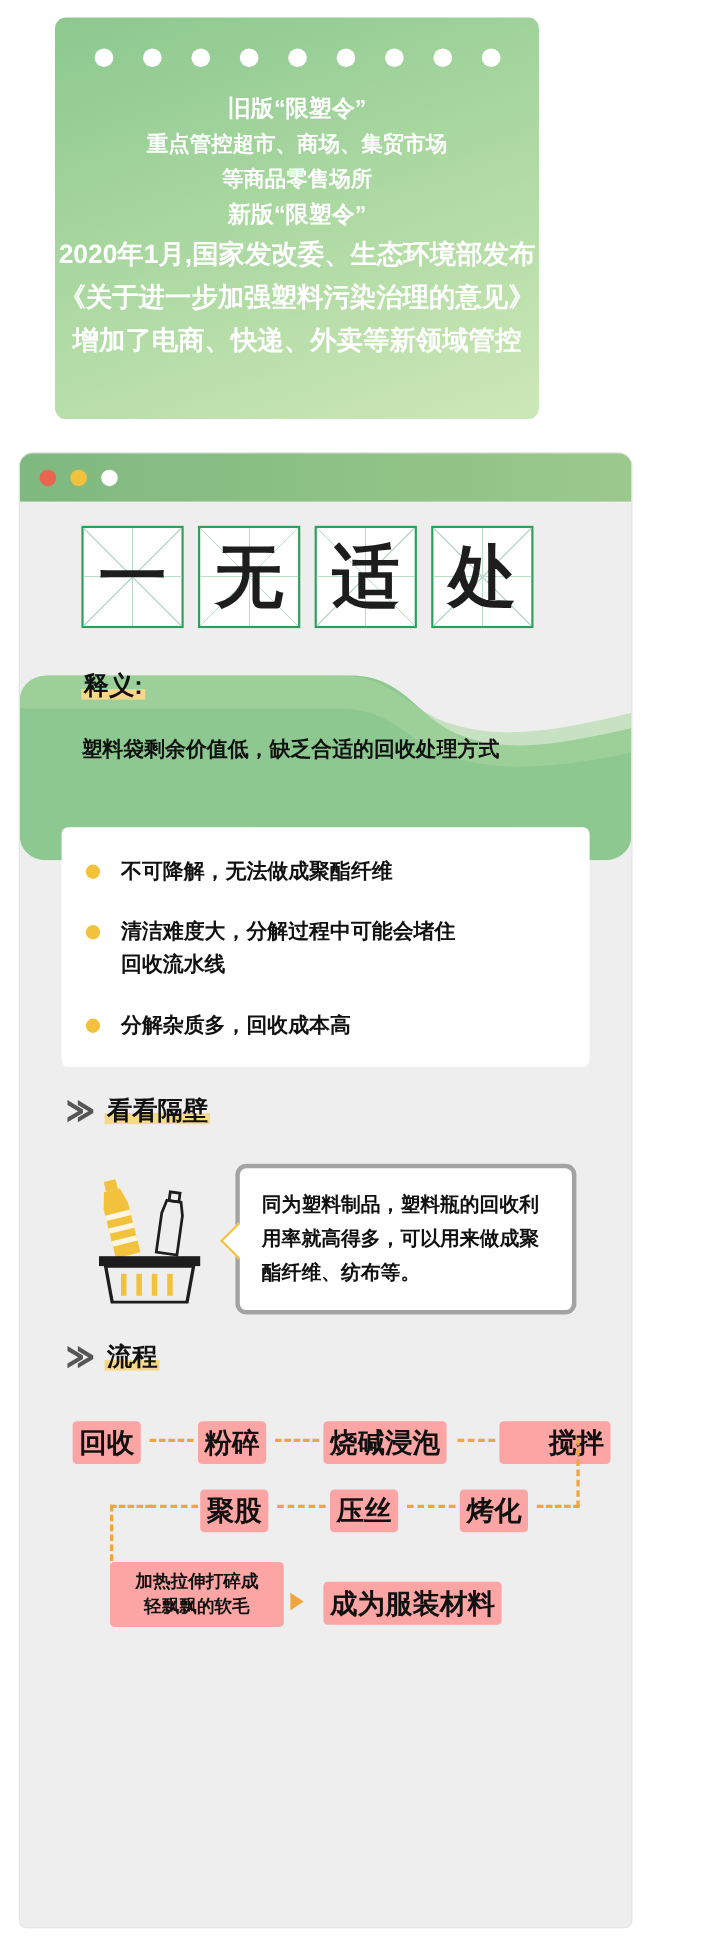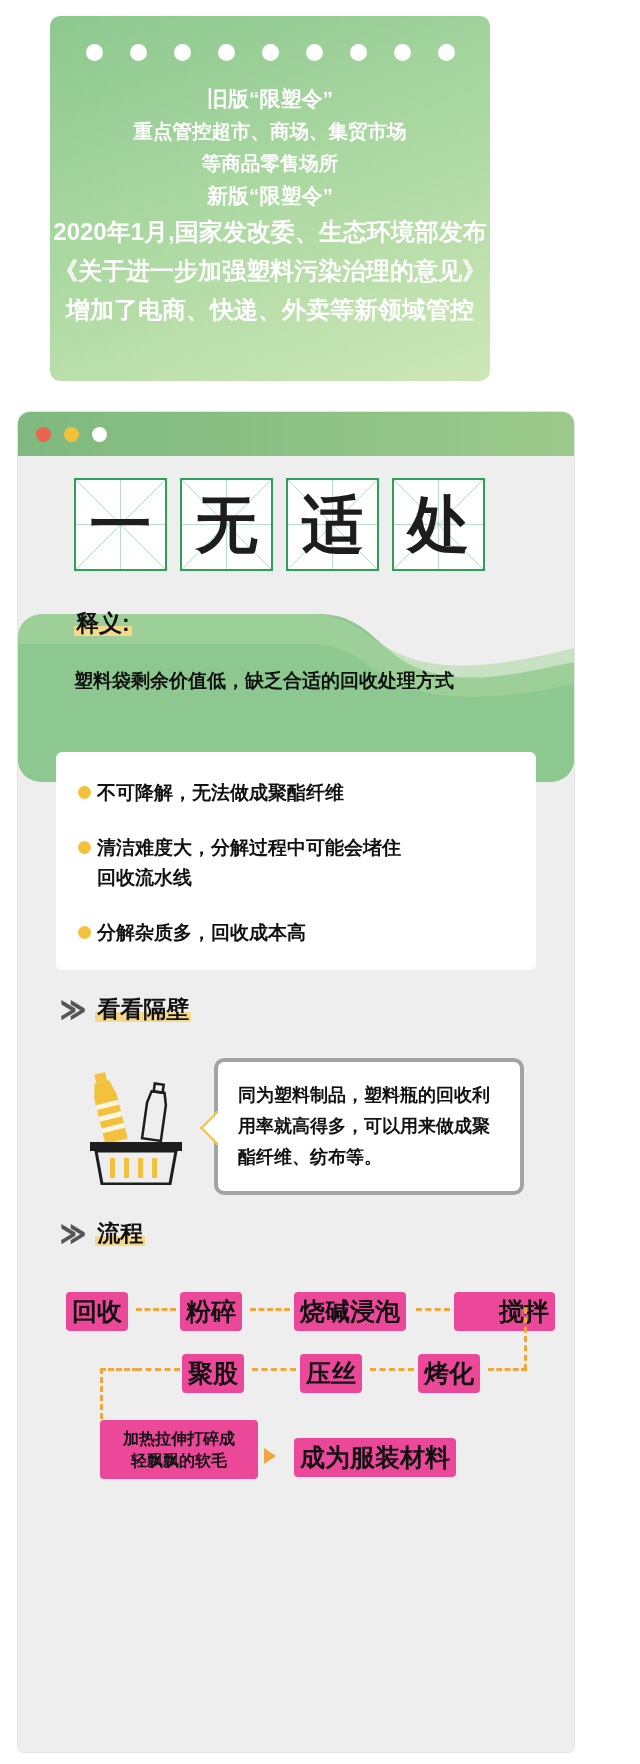--- a/index.html
+++ b/index.html
@@ -169,21 +169,21 @@
     top: 340px;
     left: 38px;
     width: 480px;
     height: 218px;
     background: #ffffff;
     border-radius: 6px;
   }
   .bullet {
     display: flex;
     align-items: flex-start;
-    gap: 6px;
+    gap: 19px;
     padding: 0 22px;
     margin-top: 26px;
   }
   .bullet .bdot {
     width: 13px; height: 13px;
     border-radius: 50%;
     background: #f3c23c;
     flex: none;
     margin-top: 8px;
   }
@@ -249,21 +249,21 @@
     background: #ffffff;
     border-left: 2px solid #f3c23c;
     border-bottom: 2px solid #f3c23c;
     transform: rotate(45deg);
   }
 
   
   .flow-wrap { position: absolute; left: 0; top: 860px; width: 556px; height: 240px; }
   .fnode {
     position: absolute;
-    background: #ec4899;
+    background: #fca5a5;
     border-radius: 4px;
     font-weight: bold;
     color: #111;
     text-align: center;
     white-space: nowrap;
     padding: 3px 6px;
   }
   .fsize-l { font-size: 25px; }
   .fsize-s { font-size: 16px; line-height: 1.35; }
   .dashline {

